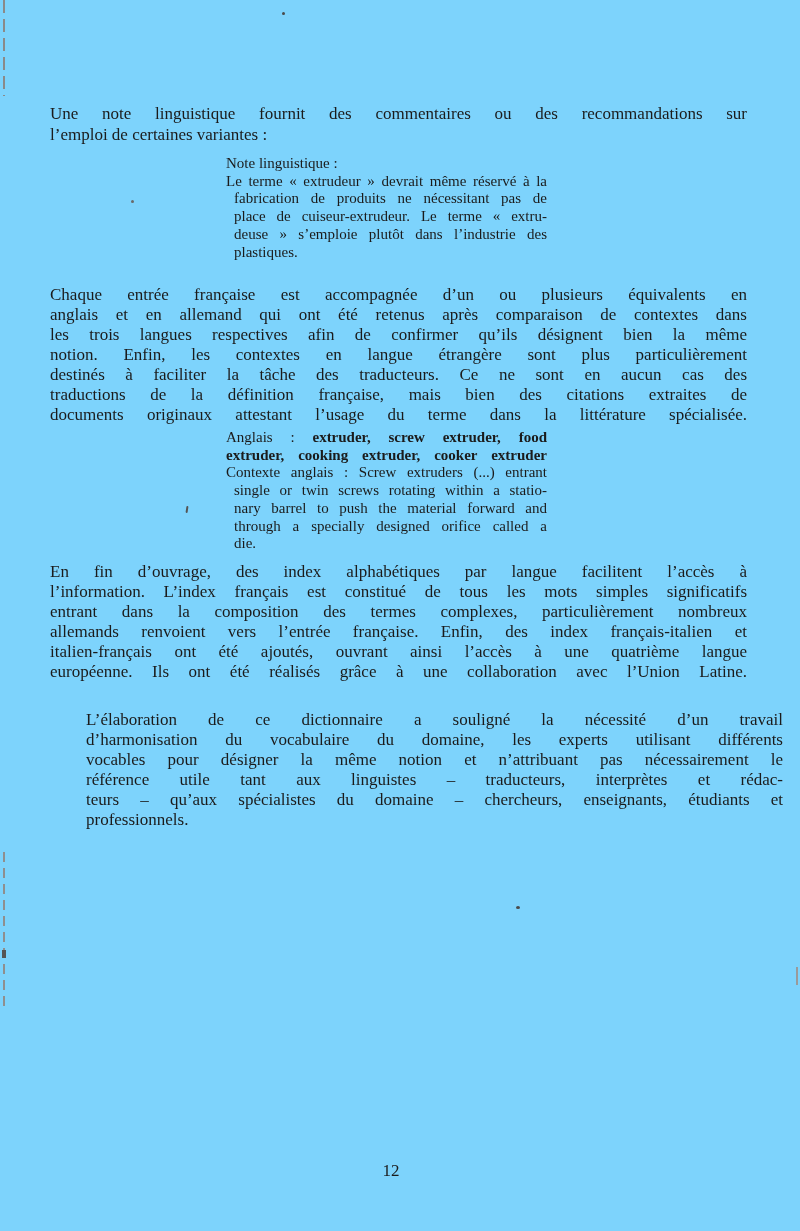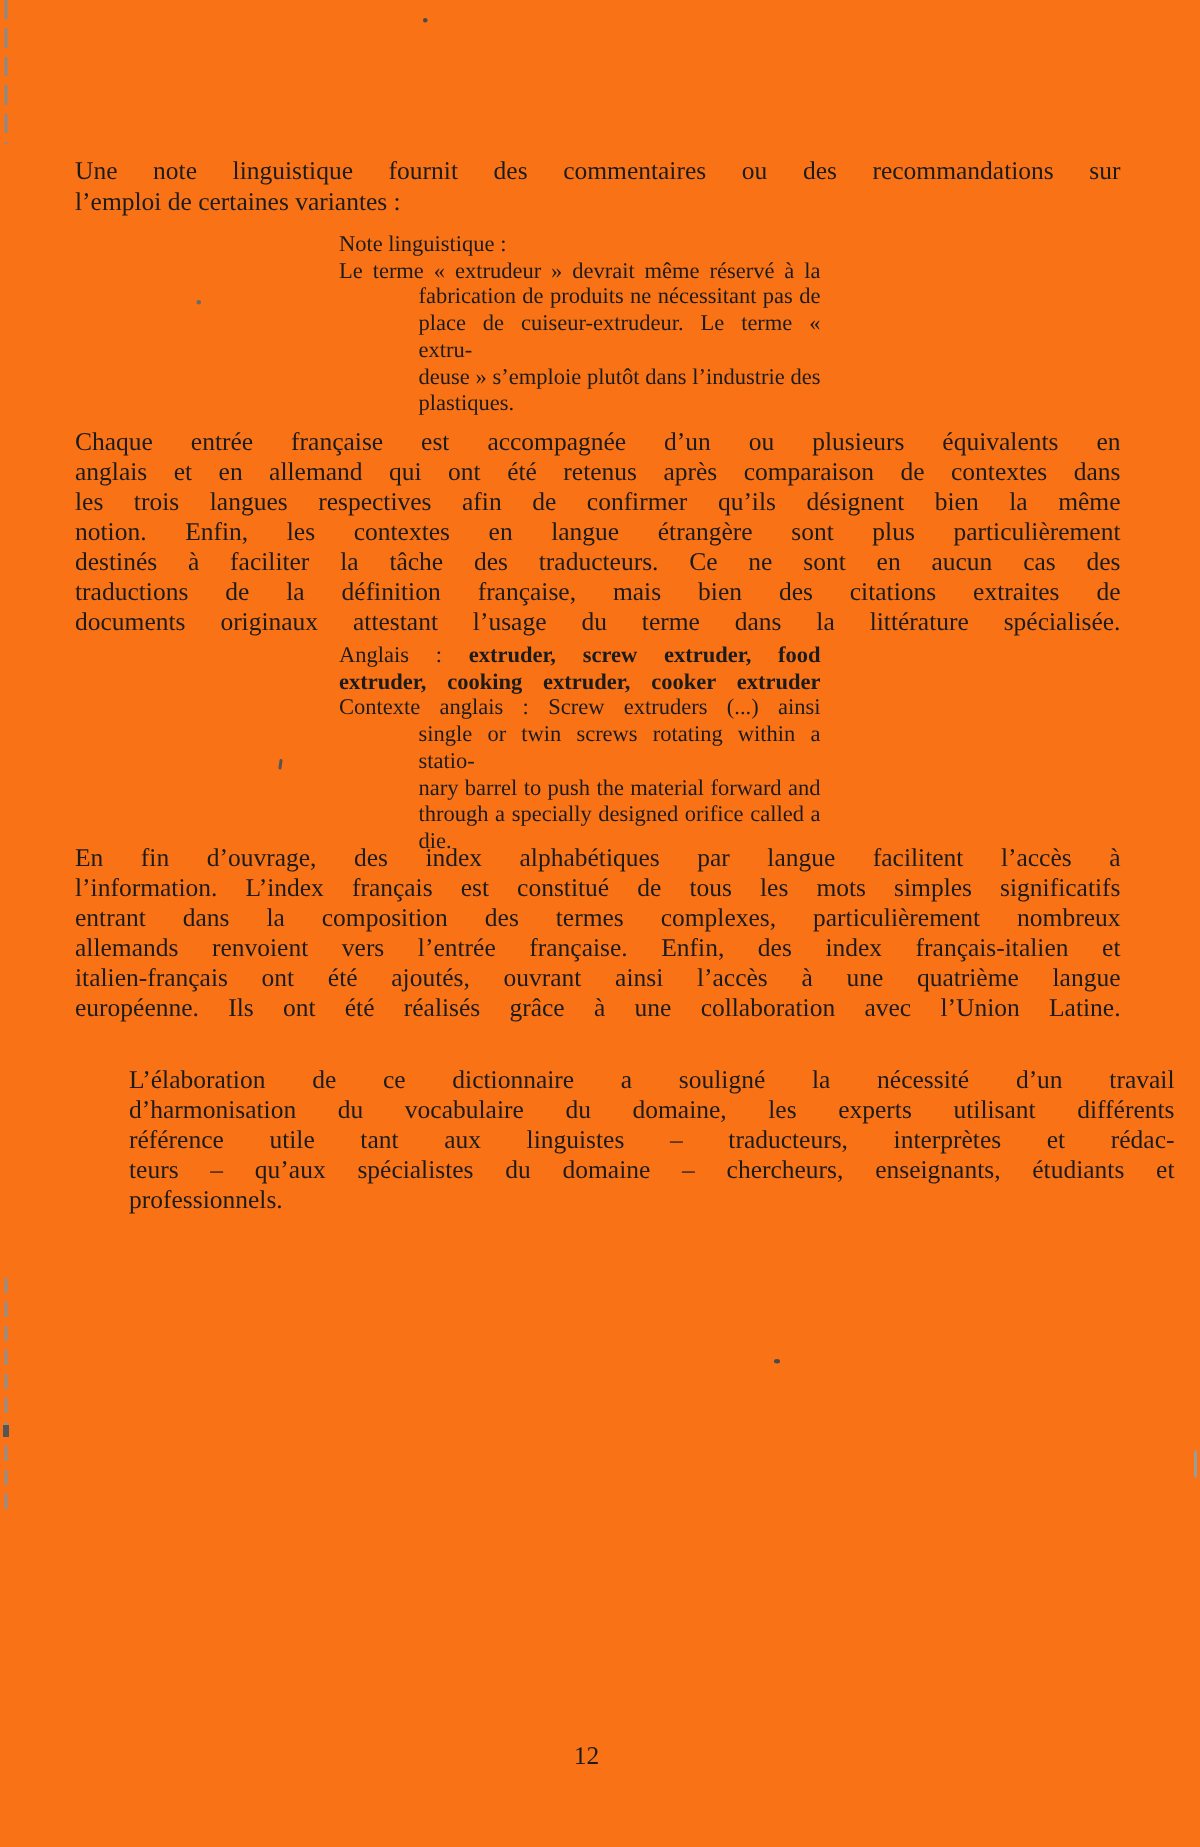--- a/index.html
+++ b/index.html
@@ -4,21 +4,21 @@
 <style>
   html, body {
     margin: 0;
     padding: 0;
     background: #e8e8e8;
   }
   .page {
     position: relative;
     width: 800px;
     height: 1231px;
-    background: #f97316;
+    background: #7dd3fc;
     overflow: hidden;
     font-family: "Liberation Serif", "DejaVu Serif", serif;
     color: #1b1b1b;
   }
   
   .para {
     position: absolute;
     left: 50px;
     width: 697px;
     font-size: 17px;
@@ -34,21 +34,21 @@
     left: 226px;
     width: 321px;
     font-size: 15px;
     line-height: 17.7px;
   }
   .quote.q1 { top: 155px; }
   .quote.q2 { top: 429px; }
   
   .line { text-align: left; }
   .line.just { text-align: justify; text-align-last: justify; }
-  .line.ind { padding-left: 8px; margin-left: 45px; }
+  .line.ind { padding-left: 8px; }
   .bold { font-weight: bold; }
   
   .pagenum {
     position: absolute;
     top: 1161px;
     left: 0;
     width: 782px;
     text-align: center;
     font-size: 17px;
   }
@@ -103,39 +103,40 @@
       <div class="line just"><span>les trois langues respectives afin de confirmer qu’ils désignent bien la même</span></div>
       <div class="line just"><span>notion. Enfin, les contextes en langue étrangère sont plus particulièrement</span></div>
       <div class="line just"><span>destinés à faciliter la tâche des traducteurs. Ce ne sont en aucun cas des</span></div>
       <div class="line just"><span>traductions de la définition française, mais bien des citations extraites de</span></div>
       <div class="line just"><span>documents originaux attestant l’usage du terme dans la littérature spécialisée.</span></div>
     </div>
 
   <div class="quote q2">
       <div class="line just"><span>Anglais : </span><span class="bold">extruder, screw extruder, food</span></div>
       <div class="line just"><span class="bold">extruder, cooking extruder, cooker extruder</span></div>
-      <div class="line just"><span>Contexte anglais : Screw extruders (...) ainsi</span></div>
+      <div class="line just"><span>Contexte anglais : Screw extruders (...) entrant</span></div>
       <div class="line just ind"><span>single or twin screws rotating within a statio-</span></div>
       <div class="line just ind"><span>nary barrel to push the material forward and</span></div>
       <div class="line just ind"><span>through a specially designed orifice called a</span></div>
       <div class="line ind"><span>die.</span></div>
     </div>
 
   <div class="para p3">
       <div class="line just"><span>En fin d’ouvrage, des index alphabétiques par langue facilitent l’accès à</span></div>
       <div class="line just"><span>l’information. L’index français est constitué de tous les mots simples significatifs</span></div>
       <div class="line just"><span>entrant dans la composition des termes complexes, particulièrement nombreux</span></div>
       <div class="line just"><span>allemands renvoient vers l’entrée française. Enfin, des index français-italien et</span></div>
       <div class="line just"><span>italien-français ont été ajoutés, ouvrant ainsi l’accès à une quatrième langue</span></div>
       <div class="line just"><span>européenne. Ils ont été réalisés grâce à une collaboration avec l’Union Latine.</span></div>
     </div>
 
   <div class="para p4">
       <div class="line just"><span>L’élaboration de ce dictionnaire a souligné la nécessité d’un travail</span></div>
       <div class="line just"><span>d’harmonisation du vocabulaire du domaine, les experts utilisant différents</span></div>
+      <div class="line just"><span>vocables pour désigner la même notion et n’attribuant pas nécessairement le</span></div>
       <div class="line just"><span>référence utile tant aux linguistes – traducteurs, interprètes et rédac-</span></div>
       <div class="line just"><span>teurs – qu’aux spécialistes du domaine – chercheurs, enseignants, étudiants et</span></div>
       <div class="line"><span>professionnels.</span></div>
     </div>
 
   <div class="pagenum">12</div>
 
 </div>
 
 </body></html>

